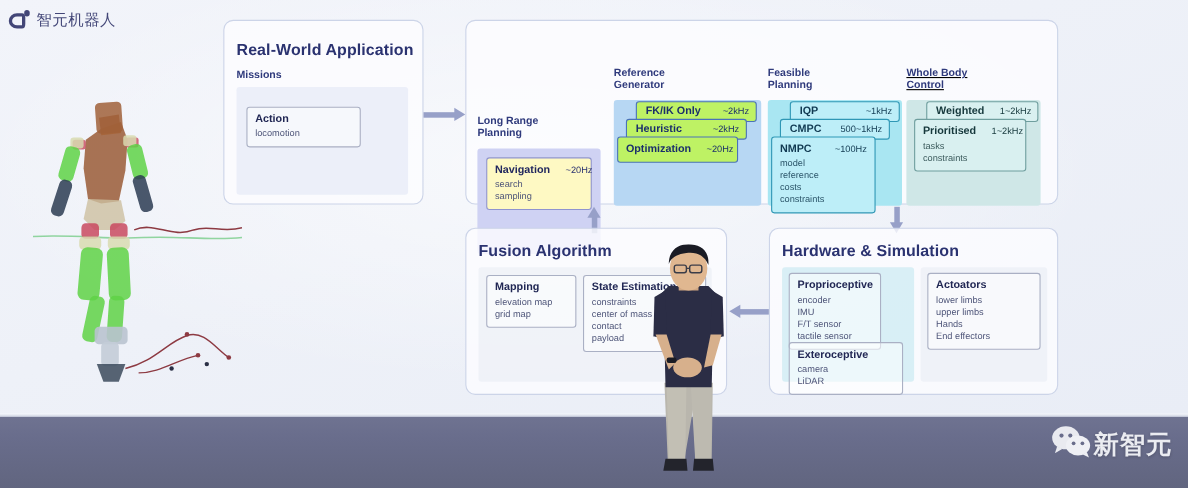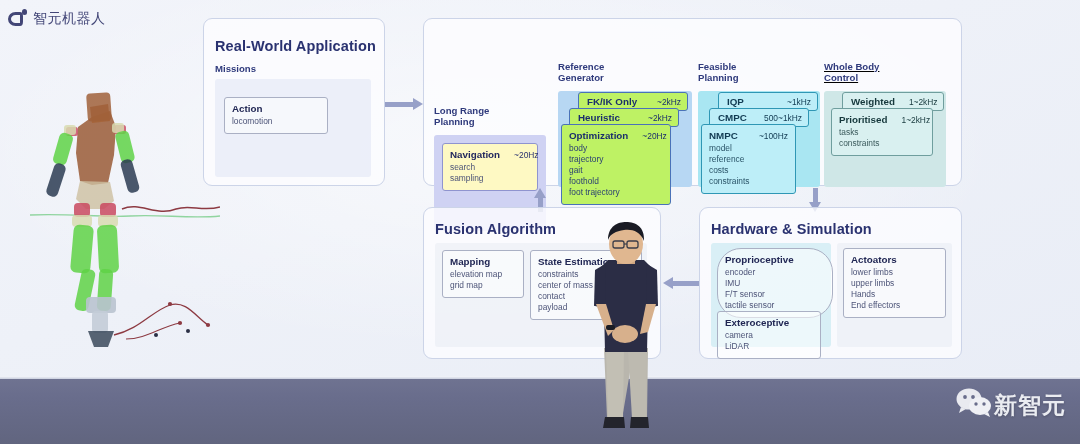--- a/index.html
+++ b/index.html
@@ -264,27 +264,20 @@
       <div class="hdr">
         <span class="name">Heuristic</span>
         <span class="freq">~2kHz</span>
       </div>
     </div>
     <div class="card card-blue" style="left:3px; top:63px; width:110px;">
       <div class="hdr">
         <span class="name">Optimization</span>
         <span class="freq">~20Hz</span>
       </div>
-      <div class="items">
-        <div>body</div>
-        <div>trajectory</div>
-        <div>gait</div>
-        <div>foothold</div>
-        <div>foot trajectory</div>
-      </div>
     </div>
   </div>
 
   <div style="position:absolute; left:274px; top:42px;">
     <div class="panel-sub">
       <div>Feasible</div>
       <div>Planning</div>
     </div>
     <div class="col-bg col-cyan" style="left:0; top:30px; width:122px; height:96px;"></div>
     <div class="card card-cyan" style="left:20px; top:31px; width:100px; padding:3px 6px 3px 8px;">
@@ -377,21 +370,21 @@
 <div class="arrow arrow-left" style="left:663px; top:277px; width:36px; height:13px;">
   <div class="shaft" style="width:28px;"></div>
     <div class="head"></div>
 </div>
 
 <div class="panel" style="left:699px; top:207px; width:263px; height:152px;">
   <div class="panel-title" style="position:absolute; left:11px; top:13px;">Hardware &amp; Simulation</div>
   <div class="col-bg col-cyanlight" style="left:11px; top:35px; width:120px; height:104px;"></div>
   <div class="col-bg col-greylight" style="left:137px; top:35px; width:115px; height:104px;"></div>
 
-  <div class="card card-plain" style="left:17px; top:40px; width:116px;border-radius:24px;">
+  <div class="card card-plain" style="left:17px; top:40px; width:84px;">
     <div class="hdr">
       <span class="name">Proprioceptive</span>
     </div>
     <div class="items">
       <div>encoder</div>
       <div>IMU</div>
       <div>F/T sensor</div>
       <div>tactile sensor</div>
     </div>
   </div>

